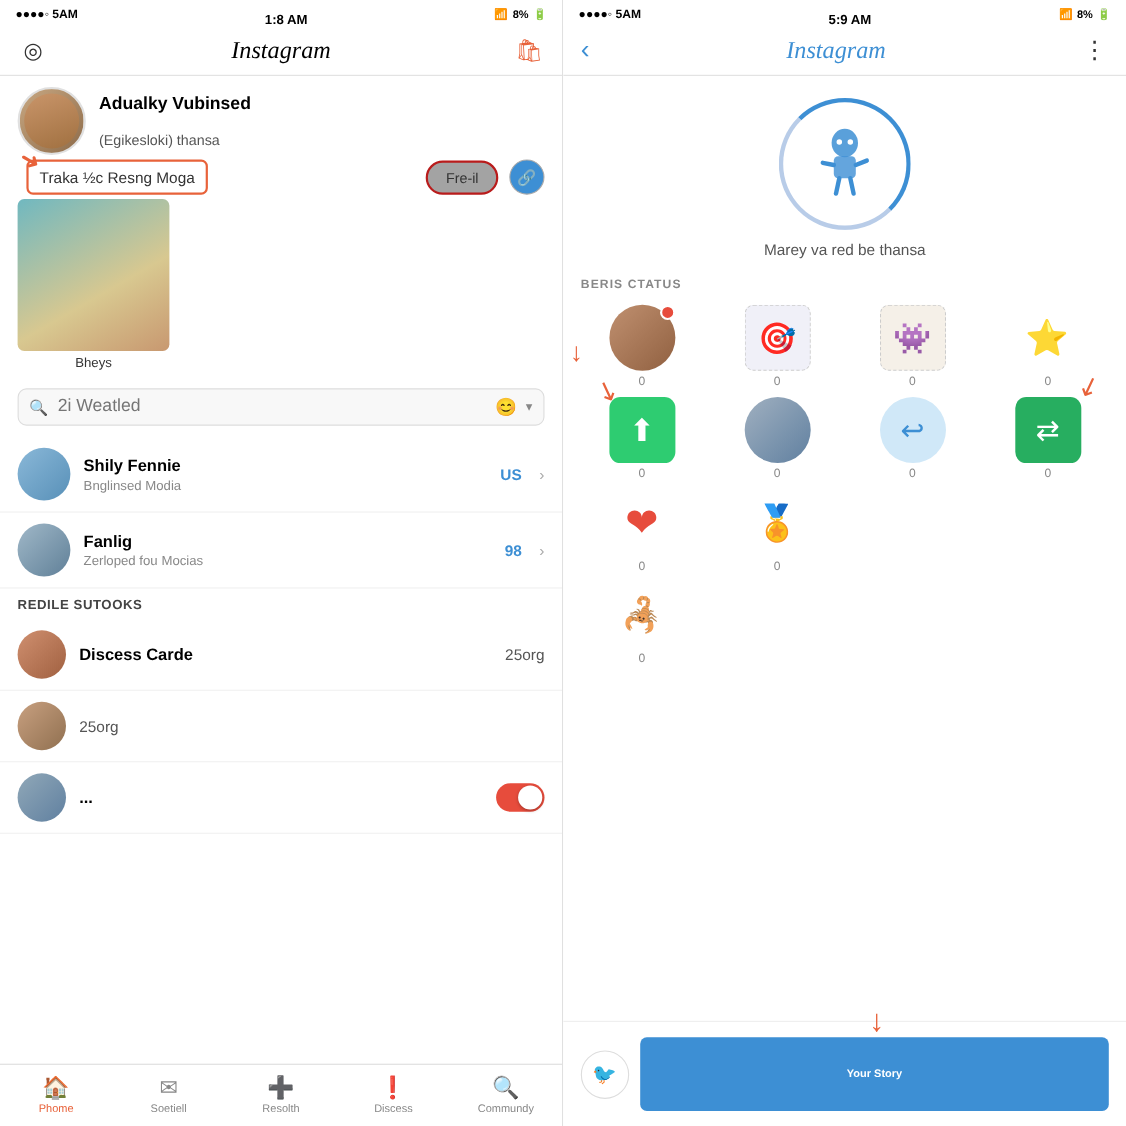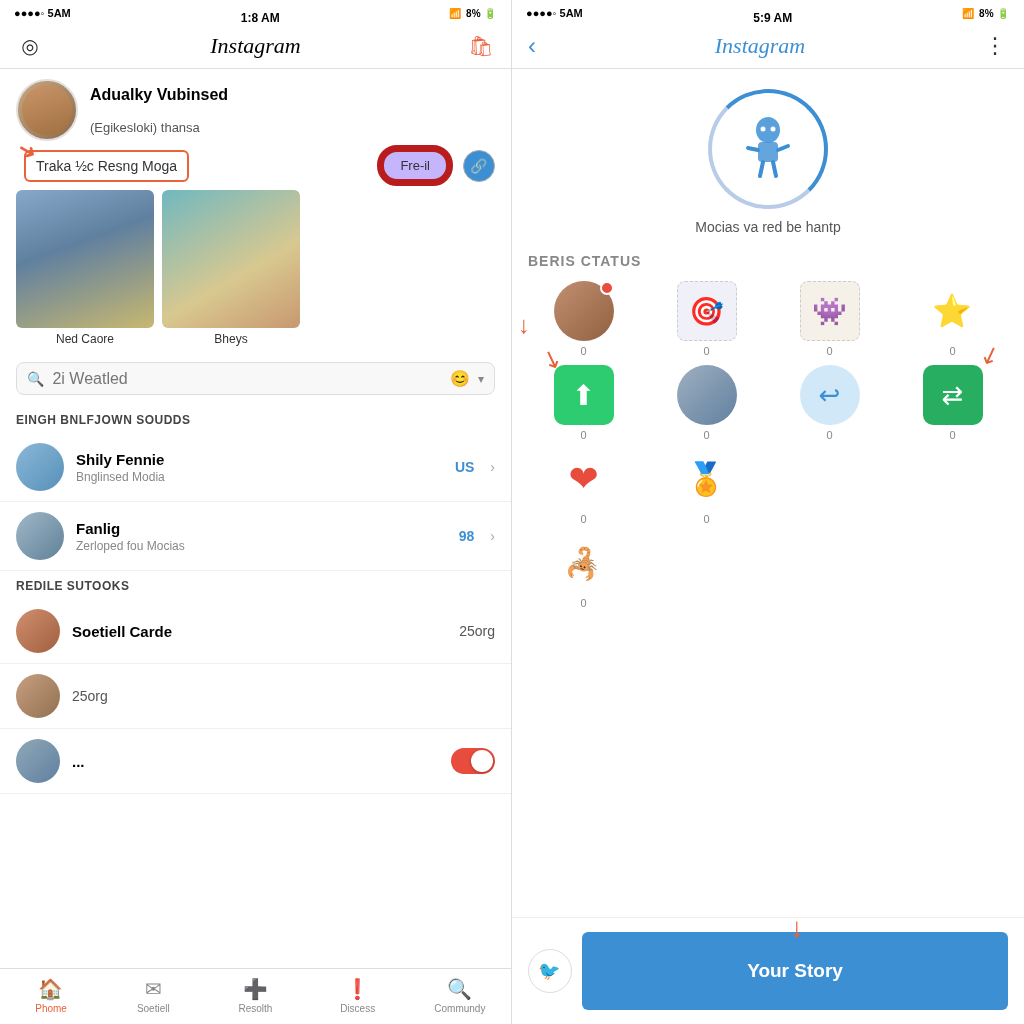--- a/index.html
+++ b/index.html
@@ -100,25 +100,25 @@
     .highlight-inner {
       border: 2px solid #e8623a;
       border-radius: 6px;
       padding: 6px 10px;
       display: inline-block;
       font-size: 14px;
       color: #333;
       background: #fff;
     }
     .btn-follow {
-      border: 7px solid #b91c1c;
+      border: 2px solid #b91c1c;
       border-radius: 20px;
       padding: 6px 16px;
       font-size: 13px;
-      background: #c4b5fd;
+      background: #a3a3a3;
       color: #333;
       cursor: pointer;
     }
     .btn-icon {
       width: 32px;
       height: 32px;
       border: 1px solid #aaa;
       border-radius: 50%;
       display: flex;
       align-items: center;
@@ -304,21 +304,21 @@
       display: flex;
       align-items: center;
       justify-content: center;
       background: #fff;
       position: relative;
     }
     .sticker-desc { font-size: 14px; color: #555; margin-top: 10px; text-align: center; }
 
     
     .beris-section { padding: 8px 16px 4px; }
-    .beris-title { font-size: 14px; font-weight: 700; color: #888; letter-spacing: 1px; }
+    .beris-title { font-size: 11px; font-weight: 700; color: #888; letter-spacing: 1px; }
     .emoji-cell {
       display: flex;
       flex-direction: column;
       align-items: center;
       gap: 4px;
       position: relative;
     }
 
     
     .bottom-actions {
@@ -353,21 +353,21 @@
       cursor: pointer;
       color: #1da1f2;
     }
     .btn-your-story {
       flex: 1.2;
       background: #3d8fd4;
       color: #fff;
       border: none;
       border-radius: 6px;
       padding: 28px;
-      font-size: 19px;
+      font-size: 10px;
       font-weight: 600;
       text-align: center;
       cursor: pointer;
     }
 
     .profile-row {
       display: flex;
       align-items: center;
       justify-content: space-between;
       padding: 10px 16px 4px;
@@ -419,37 +419,32 @@
         <button class="btn-follow">Fre-il</button>
         <div class="btn-icon">
           <span style="color:#fff; font-size:14px;">🔗</span>
         </div>
       </div>
     </div>
   </div>
 
   <div class="story-thumbs">
     <div class="story-thumb">
-      <div class="story-thumb-img thumb-1"></div>
-      <span class="story-thumb-label">Ned Caore</span>
-    </div>
-    <div class="story-thumb">
       <div class="story-thumb-img thumb-3"></div>
       <span class="story-thumb-label">Bheys</span>
     </div>
   </div>
 
   <div class="search-bar">
     <span style="font-size:14px; color:#888;">🔍</span>
     <input type="text" placeholder="2i Weatled" style="">
     <span class="emoji-icon">😊</span>
     <span class="chevron">▾</span>
   </div>
 
-  <div class="section-header">EINGH BNLFJOWN SOUDDS</div>
 
   <div class="list-item">
     <div class="list-avatar list-avatar-1"></div>
     <div class="list-item-info">
       <div class="list-item-name">Shily Fennie</div>
       <div class="list-item-sub">Bnglinsed Modia</div>
     </div>
     <span class="list-item-count">US</span>
     <span class="list-item-chevron">›</span>
   </div>
@@ -460,21 +455,21 @@
       <div class="list-item-sub">Zerloped fou Mocias</div>
     </div>
     <span class="list-item-count">98</span>
     <span class="list-item-chevron">›</span>
   </div>
 
   <div class="section-header">REDILE SUTOOKS</div>
 
   <div class="redile-item">
     <div class="redile-avatar r-avatar-1"></div>
-    <span class="redile-name">Soetiell Carde</span>
+    <span class="redile-name">Discess Carde</span>
     <span class="redile-count">25org</span>
   </div>
   <div class="redile-item">
     <div class="redile-avatar r-avatar-3"></div>
     <span class="redile-count">25org</span>
   </div>
   <div class="redile-item">
     <div class="redile-avatar r-avatar-4"></div>
     <span class="redile-name">...</span>
     <div class="toggle-switch toggle-switch-off" style="background:#e74c3c;">
@@ -536,21 +531,21 @@
 
         <rect x="20" y="28" width="20" height="20" rx="4" fill="#3d8fd4" opacity="0.8"></rect>
 
         <line x1="10" y1="34" x2="20" y2="36" stroke="#3d8fd4" stroke-width="4" stroke-linecap="round"></line>
         <line x1="40" y1="36" x2="50" y2="32" stroke="#3d8fd4" stroke-width="4" stroke-linecap="round"></line>
 
         <line x1="25" y1="48" x2="22" y2="62" stroke="#3d8fd4" stroke-width="4" stroke-linecap="round"></line>
         <line x1="35" y1="48" x2="38" y2="62" stroke="#3d8fd4" stroke-width="4" stroke-linecap="round"></line>
       </svg>
     </div>
-    <div class="sticker-desc">Mocias va red be hantp</div>
+    <div class="sticker-desc">Marey va red be thansa</div>
   </div>
 
   <div class="beris-section">
     <div class="beris-title">BERIS CTATUS</div>
   </div>
 
   <div style="padding: 8px 16px; position:relative;">
 
     <div style="display:grid; grid-template-columns: repeat(4, 1fr); gap:12px; margin-bottom:8px;">
 

